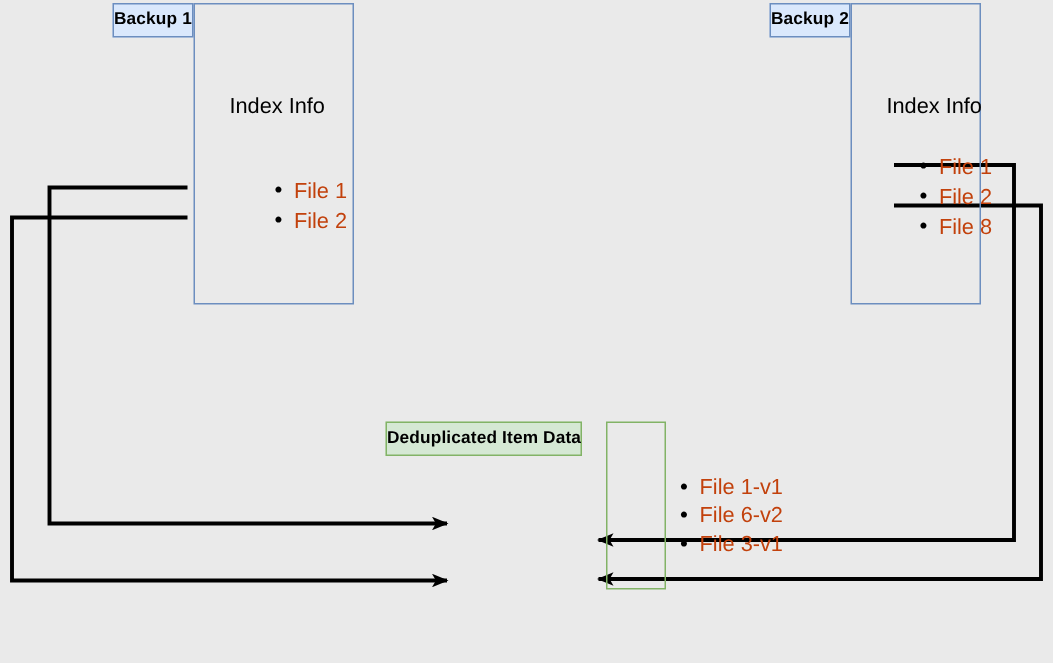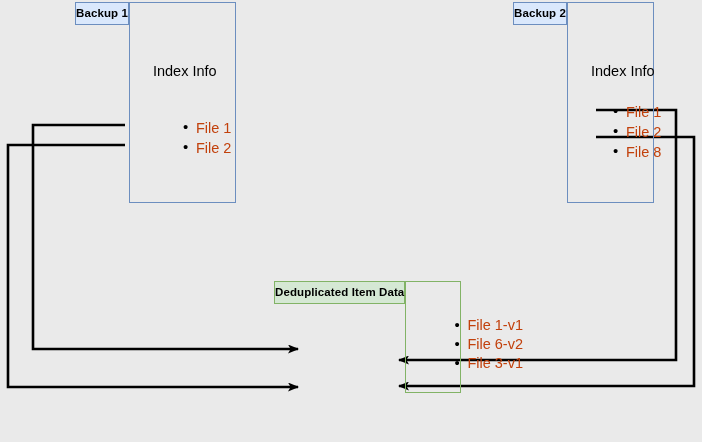--- a/index.html
+++ b/index.html
@@ -151,21 +151,21 @@
     <div class="box-body">
       <div class="index-label" style="left:23px; top:60px;">Index Info</div>
       <ul class="file-list" style="left:45px; top:99px;">
         <li>File 1</li>
         <li>File 2</li>
         <li>File 8</li>
       </ul>
     </div>
   </div>
 
-  <div class="box box-green" style="left:274px; top:281px; width:187px; height:112px;">
+  <div class="box box-green" style="left:257px; top:281px; width:187px; height:112px;gap:16px;">
     <div class="box-header">Deduplicated Item Data</div>
     <div class="box-body">
       <ul class="file-list wide" style="left:48px; top:34px;text-align:right;">
         <li>File 1-v1</li>
         <li>File 6-v2</li>
         <li>File 3-v1</li>
       </ul>
     </div>
   </div>
 

